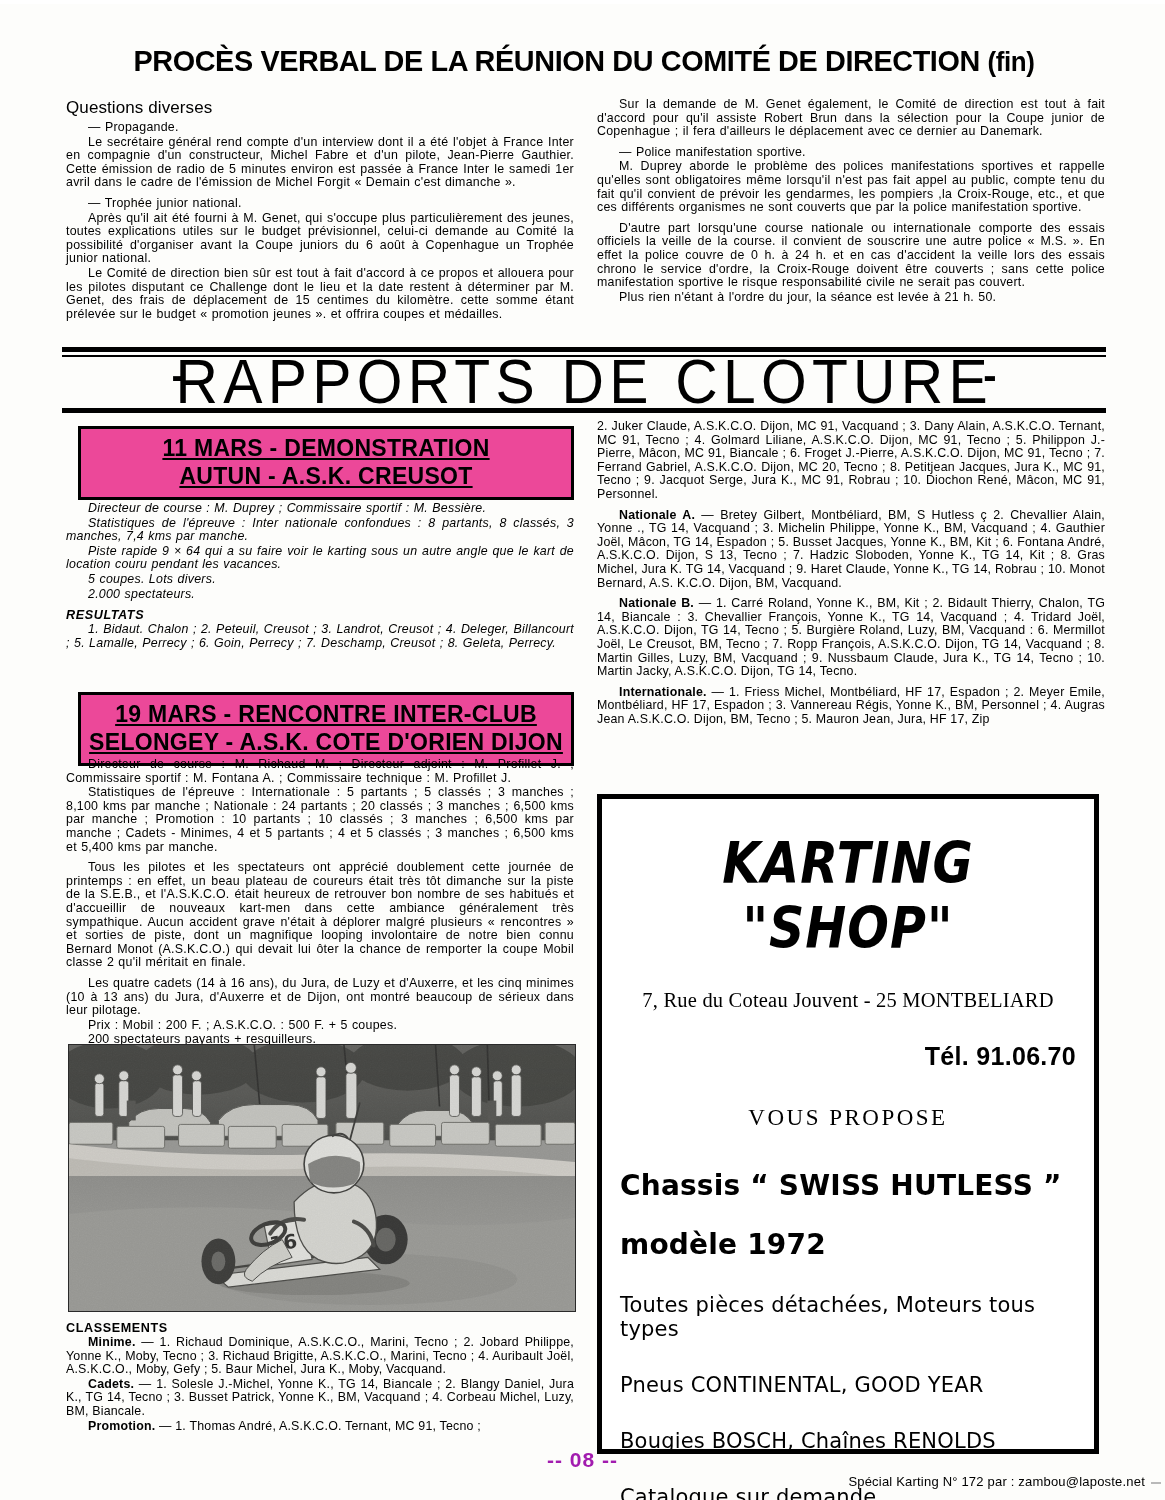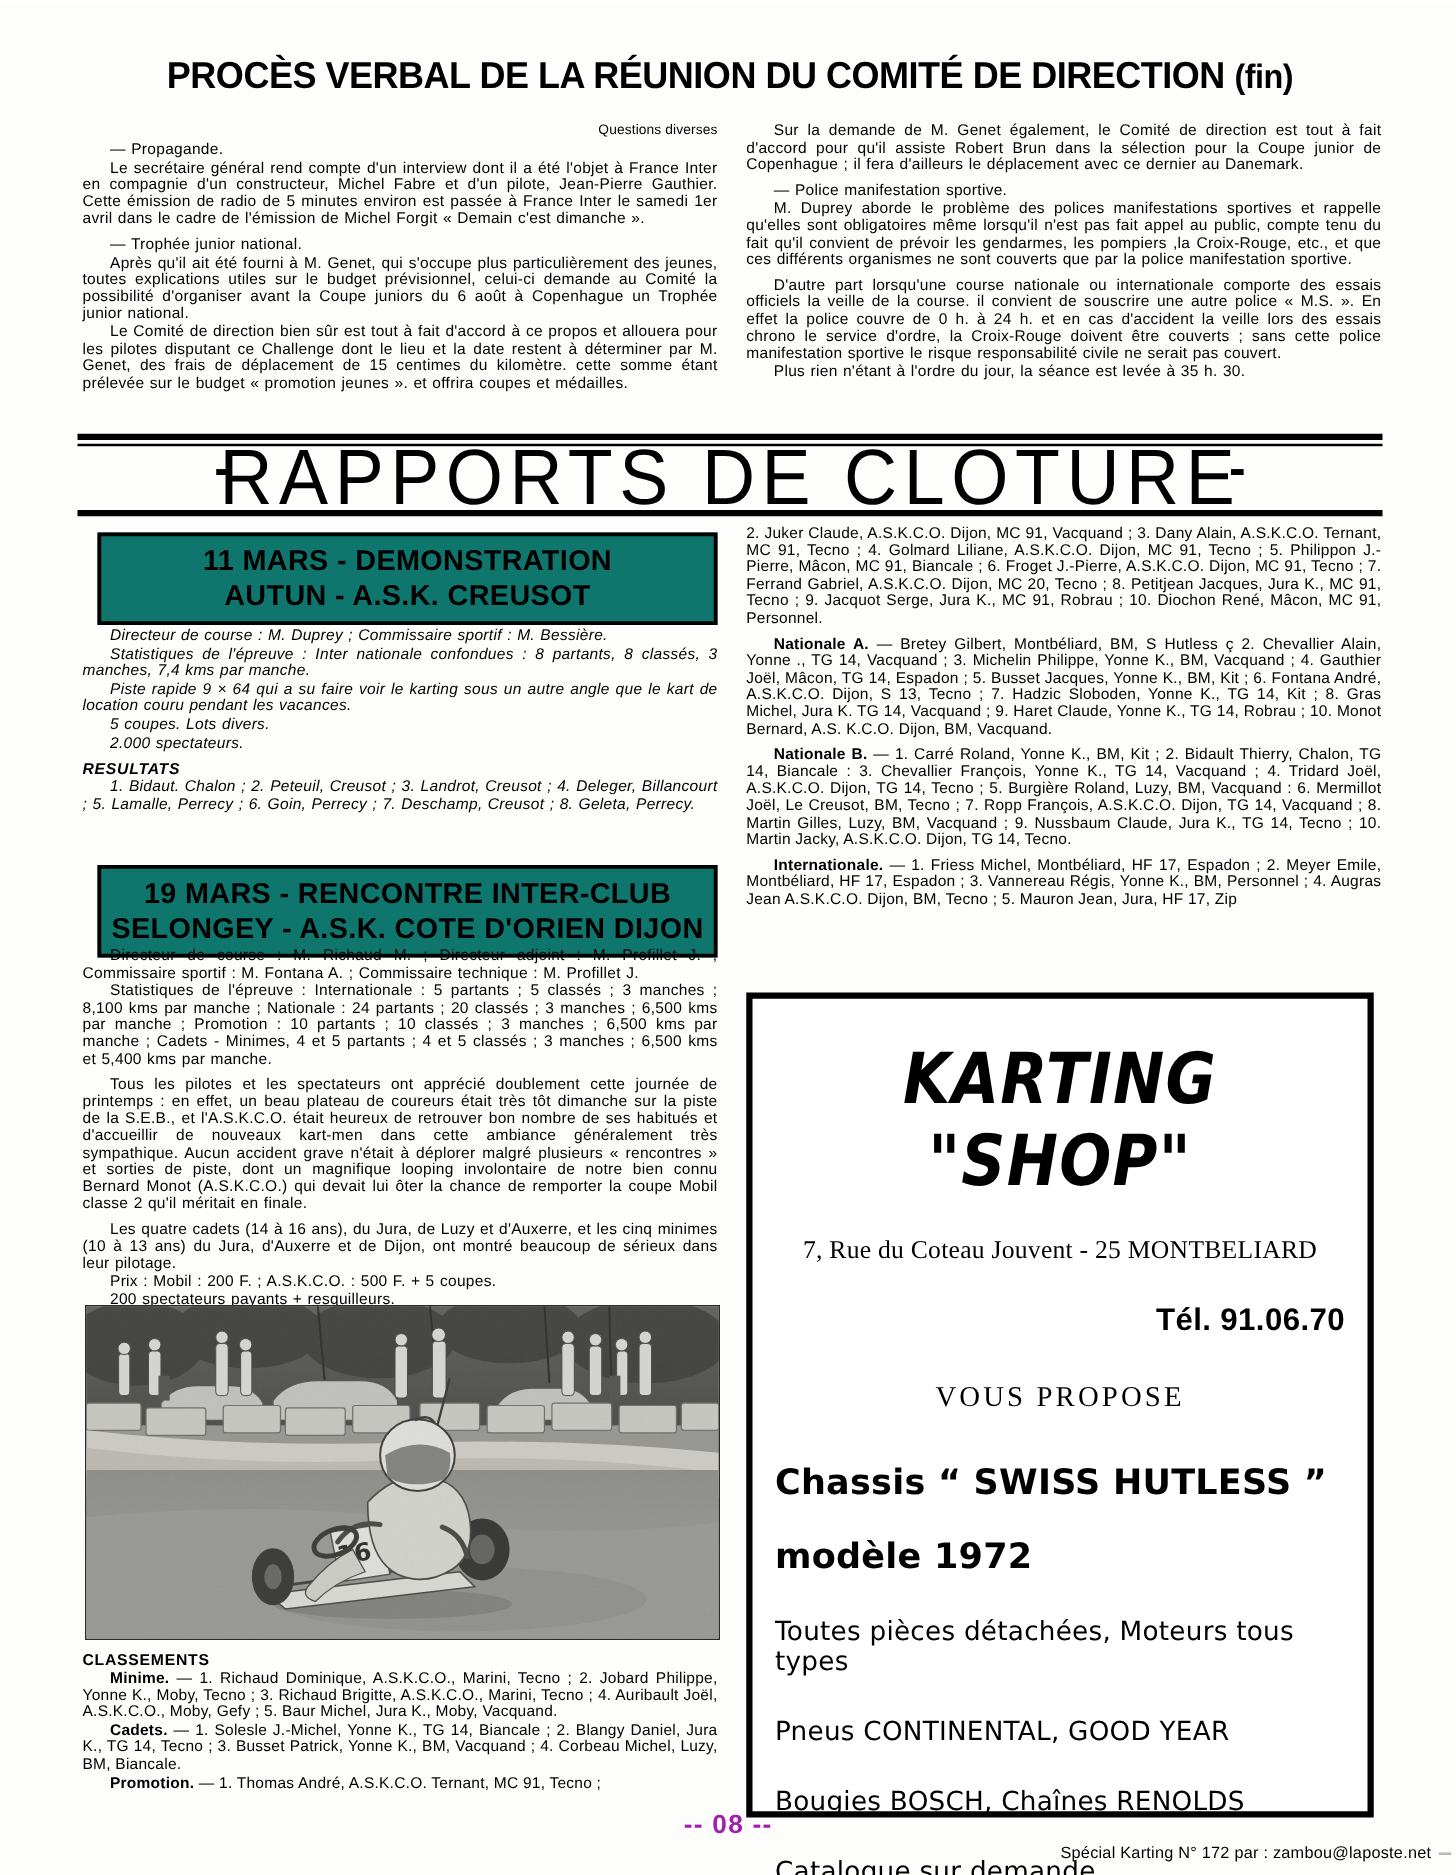--- a/index.html
+++ b/index.html
@@ -52,22 +52,22 @@
     top: 94px;
     width: 508px;
   }
   .minutes-right {
     position: absolute;
     left: 597px;
     top: 94px;
     width: 508px;
   }
   .subhead {
-    text-align: right;
-    font-size: 11px;
+    text-align: left;
+    font-size: 17px;
     font-weight: normal;
     margin: 0 0 3px 0;
     letter-spacing: 0.1px;
   }
   p.body {
     margin: 0 0 1px 0;
     font-size: 12.4px;
     line-height: 13.6px;
     text-align: justify;
     text-indent: 22px;
@@ -119,24 +119,25 @@
     font-weight: bold;
     padding: 0 10px;
     position: relative;
     top: -6px;
   }
 
   
   .evtbox {
     position: absolute;
     border: 3px solid #000;
-    background: #0f766e;
+    background: #ec4899;
     text-align: center;
     padding: 5px 4px 7px 4px;
     box-sizing: border-box;
+    text-decoration: underline;
   }
   .evtbox .line {
     font-weight: bold;
     font-size: 23px;
     line-height: 28px;
     letter-spacing: 0.3px;
     white-space: nowrap;
   }
 
   
@@ -317,21 +318,21 @@
     <p class="body dash gap">— Trophée junior national.</p>
     <p class="body">Après qu'il ait été fourni à M. Genet, qui s'occupe plus particulièrement des jeunes, toutes explications utiles sur le budget prévisionnel, celui-ci demande au Comité la possibilité d'organiser avant la Coupe juniors du 6 août à Copenhague un Trophée junior national.</p>
     <p class="body">Le Comité de direction bien sûr est tout à fait d'accord à ce propos et allouera pour les pilotes disputant ce Challenge dont le lieu et la date restent à déterminer par M. Genet, des frais de déplacement de 15 centimes du kilomètre. cette somme étant prélevée sur le budget « promotion jeunes ». et offrira coupes et médailles.</p>
   </div>
 
   <div class="minutes-right">
     <p class="body">Sur la demande de M. Genet également, le Comité de direction est tout à fait d'accord pour qu'il assiste Robert Brun dans la sélection pour la Coupe junior de Copenhague ; il fera d'ailleurs le déplacement avec ce dernier au Danemark.</p>
     <p class="body dash gap">— Police manifestation sportive.</p>
     <p class="body">M. Duprey aborde le problème des polices manifestations sportives et rappelle qu'elles sont obligatoires même lorsqu'il n'est pas fait appel au public, compte tenu du fait qu'il convient de prévoir les gendarmes, les pompiers ,la Croix-Rouge, etc., et que ces différents organismes ne sont couverts que par la police manifestation sportive.</p>
     <p class="body gap">D'autre part lorsqu'une course nationale ou internationale comporte des essais officiels la veille de la course. il convient de souscrire une autre police « M.S. ». En effet la police couvre de 0 h. à 24 h. et en cas d'accident la veille lors des essais chrono le service d'ordre, la Croix-Rouge doivent être couverts ; sans cette police manifestation sportive le risque responsabilité civile ne serait pas couvert.</p>
-    <p class="body">Plus rien n'étant à l'ordre du jour, la séance est levée à 35 h. 30.</p>
+    <p class="body">Plus rien n'étant à l'ordre du jour, la séance est levée à 21 h. 50.</p>
   </div>
 
   <div class="rule-thick" style="top:343px; height:5px;"></div>
   <div class="rule-thin" style="top:351px; height:2px;"></div>
   <div class="rule-thick" style="top:404px; height:5px;"></div>
 
   <div class="banner">
     <span class="banner-dash">-</span>
     <span class="banner-title">RAPPORTS DE CLOTURE</span>
     <span class="banner-dash">-</span>

